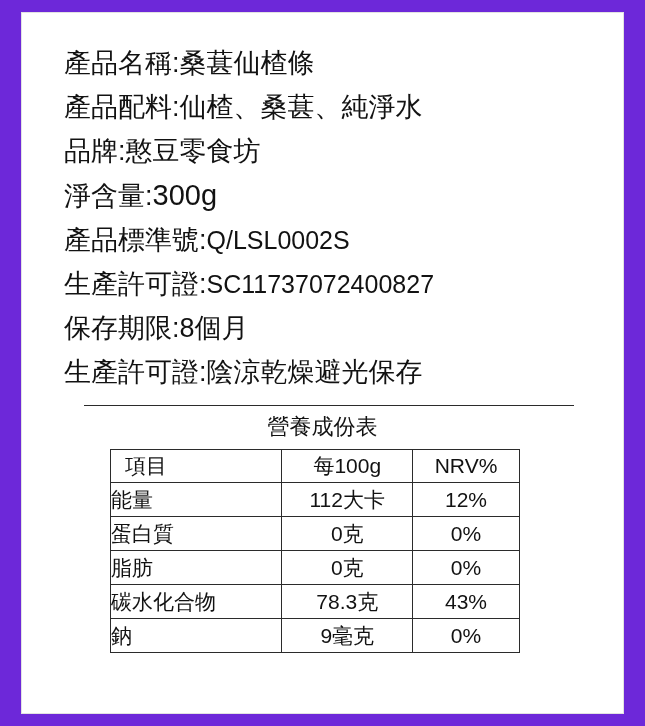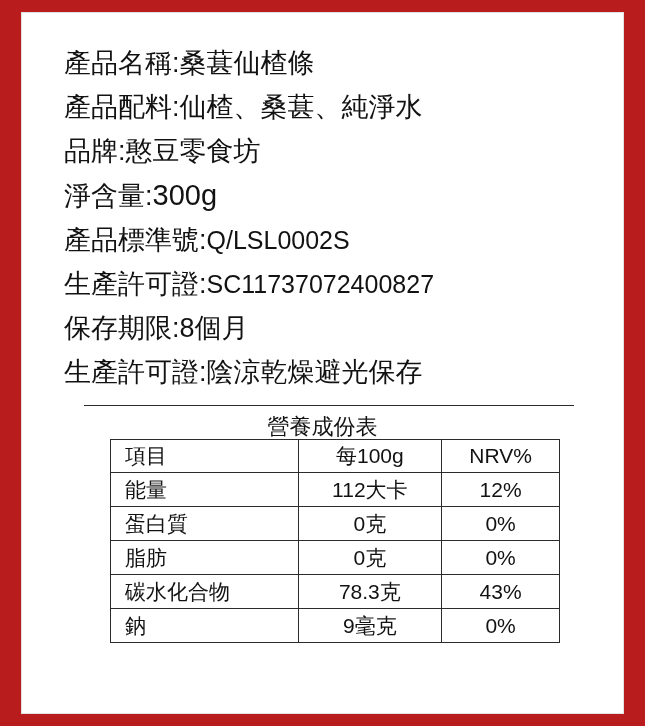--- a/index.html
+++ b/index.html
@@ -10,21 +10,21 @@
   body {
     width: 645px;
     height: 726px;
     font-family: "Liberation Sans", "DejaVu Sans", sans-serif;
     overflow: hidden;
   }
   .page {
     position: relative;
     width: 645px;
     height: 726px;
-    background: #b91c1c;
+    background: #6d28d9;
     box-sizing: border-box;
   }
   .label-card {
     position: absolute;
     left: 22px;
     top: 13px;
     width: 601px;
     height: 700px;
     background: #ffffff;
     box-sizing: border-box;
@@ -72,39 +72,38 @@
     right: 0;
     top: 399px;
     text-align: center;
     font-size: 22px;
     color: #121212;
   }
 
   .nutrition-table {
     position: absolute;
     left: 88px;
-    top: 426px;
-    width: 450px;
+    top: 436px;
+    width: 410px;
     border-collapse: collapse;
     table-layout: fixed;
     border-radius: 30px;
   }
   .nutrition-table th,
   .nutrition-table td {
     border: 1px solid #2b2b2b;
     font-weight: normal;
     font-size: 21px;
     color: #121212;
     height: 32px;
     padding: 0;
   }
   .nutrition-table .c-item {
     width: 40%;
     text-align: left;
-    padding-left: 14px;
   }
   .nutrition-table .c-per {
     width: 33%;
     text-align: center;
     margin-top: 8px;
   }
   .nutrition-table .c-nrv {
     width: 27%;
     text-align: center;
     margin-top: 36px;

